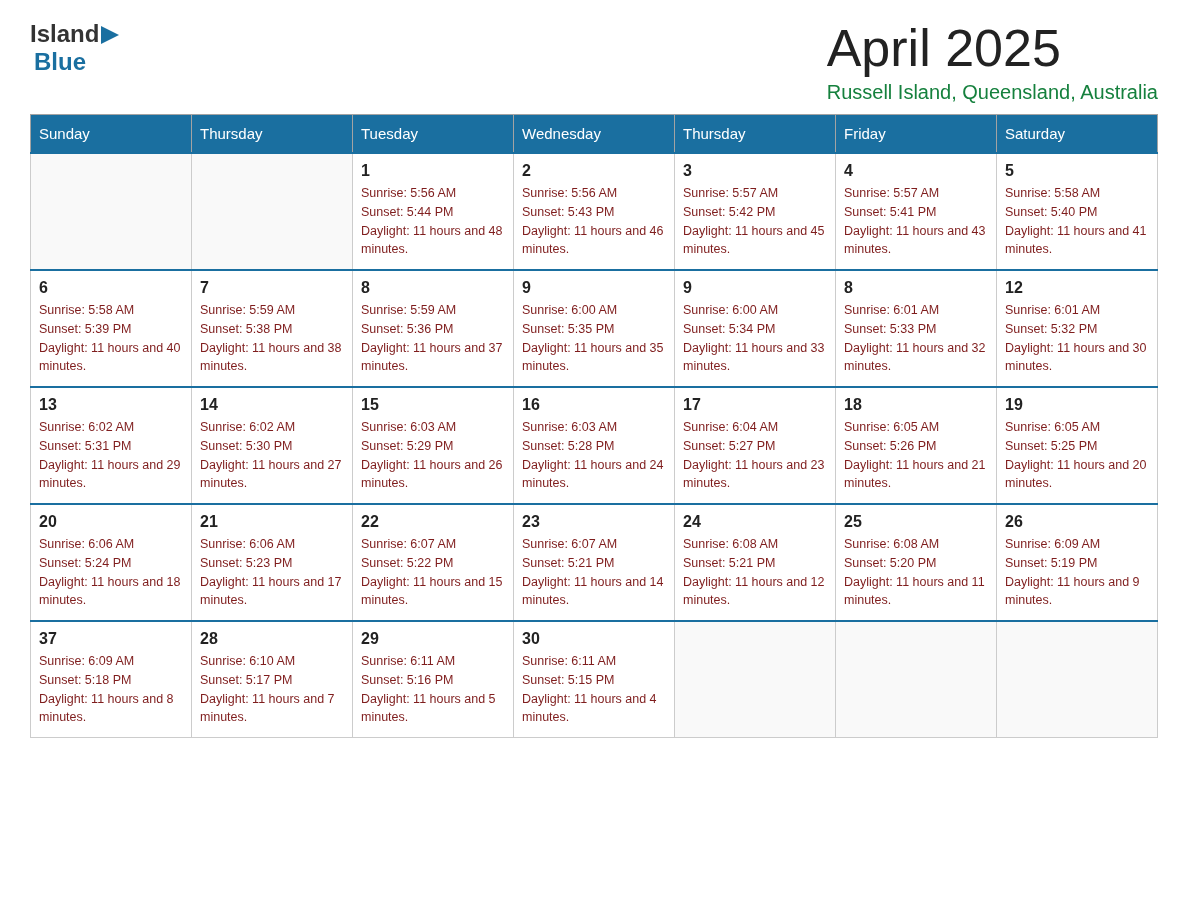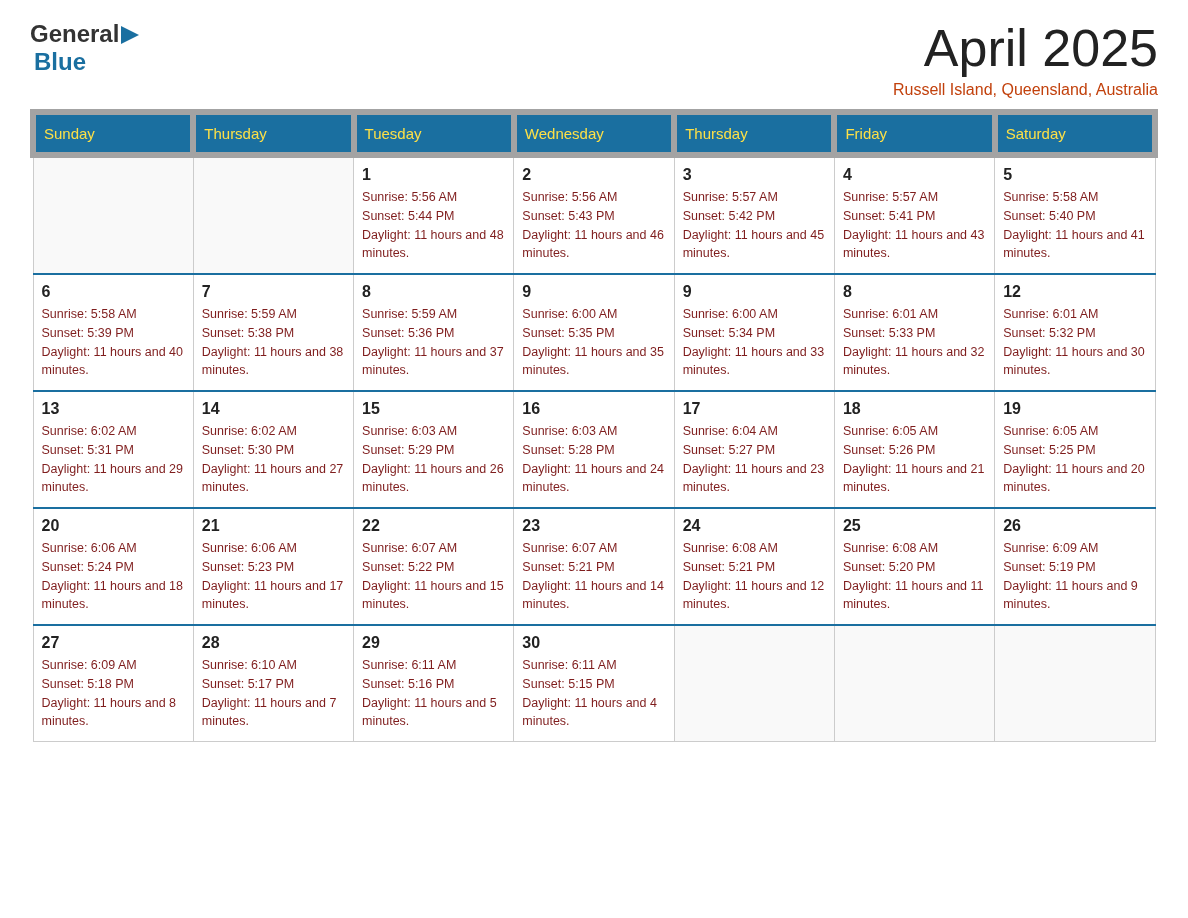--- a/index.html
+++ b/index.html
@@ -10,46 +10,45 @@
       min-height: 918px;
       padding: 20px 30px;
     }
     .header {
       display: flex;
       justify-content: space-between;
       align-items: flex-start;
       margin-bottom: 10px;
     }
     .title-block {
-      text-align: right;
     }
     .month-year {
       font-size: 52px;
       font-weight: normal;
       color: #222;
       line-height: 1.1;
     }
     .location {
-      font-size: 16px;
-      color: #c2410c;
+      font-size: 20px;
+      color: #15803d;
       margin-top: 4px;
     }
     .calendar {
       width: 100%;
       border-collapse: collapse;
       margin-top: 8px;
     }
     .calendar th {
       background-color: #1a6fa0;
-      color: #fde047;
+      color: #ffffff;
       padding: 10px 8px;
       font-size: 15px;
       font-weight: normal;
       text-align: left;
-      border: 6px solid #a3a3a3;
+      border: 1px solid #a3a3a3;
     }
     .calendar td {
       vertical-align: top;
       padding: 8px 8px 10px 8px;
       border: 1px solid #ccc;
       border-top: 2px solid #1a6fa0;
       width: calc(100% / 7);
       font-size: 12.5px;
       color: #333;
       background: #fff;
@@ -80,21 +79,21 @@
       display: flex;
       align-items: center;
     }
   </style>
 </head>
 <body>
 
 <div class="header">
   <div class="logo-container">
     <div class="logo-line">
-      <span style="font-size:24px;font-weight:bold;color:#333;">General</span>
+      <span style="font-size:24px;font-weight:bold;color:#333;">Island</span>
       <svg width="22" height="18" viewBox="0 0 22 18" style="margin-left:2px;margin-top:2px;">
         <polygon points="0,0 18,9 0,18" fill="#1a6fa0"></polygon>
       </svg>
     </div>
     <div>
       <span style="font-size:24px;font-weight:bold;color:#1a6fa0;margin-left:4px;">Blue</span>
     </div>
   </div>
   <div class="title-block">
     <div class="month-year">April 2025</div>
@@ -224,21 +223,21 @@
           <span class="day-num">25</span>
           <div class="sun-info">Sunrise: 6:08 AM<br>Sunset: 5:20 PM<br>Daylight: 11 hours and 11 minutes.</div>
         </td>
         <td>
           <span class="day-num">26</span>
           <div class="sun-info">Sunrise: 6:09 AM<br>Sunset: 5:19 PM<br>Daylight: 11 hours and 9 minutes.</div>
         </td>
       </tr>
       <tr>
         <td>
-          <span class="day-num">27</span>
+          <span class="day-num">37</span>
           <div class="sun-info">Sunrise: 6:09 AM<br>Sunset: 5:18 PM<br>Daylight: 11 hours and 8 minutes.</div>
         </td>
         <td>
           <span class="day-num">28</span>
           <div class="sun-info">Sunrise: 6:10 AM<br>Sunset: 5:17 PM<br>Daylight: 11 hours and 7 minutes.</div>
         </td>
         <td>
           <span class="day-num">29</span>
           <div class="sun-info">Sunrise: 6:11 AM<br>Sunset: 5:16 PM<br>Daylight: 11 hours and 5 minutes.</div>
         </td>

